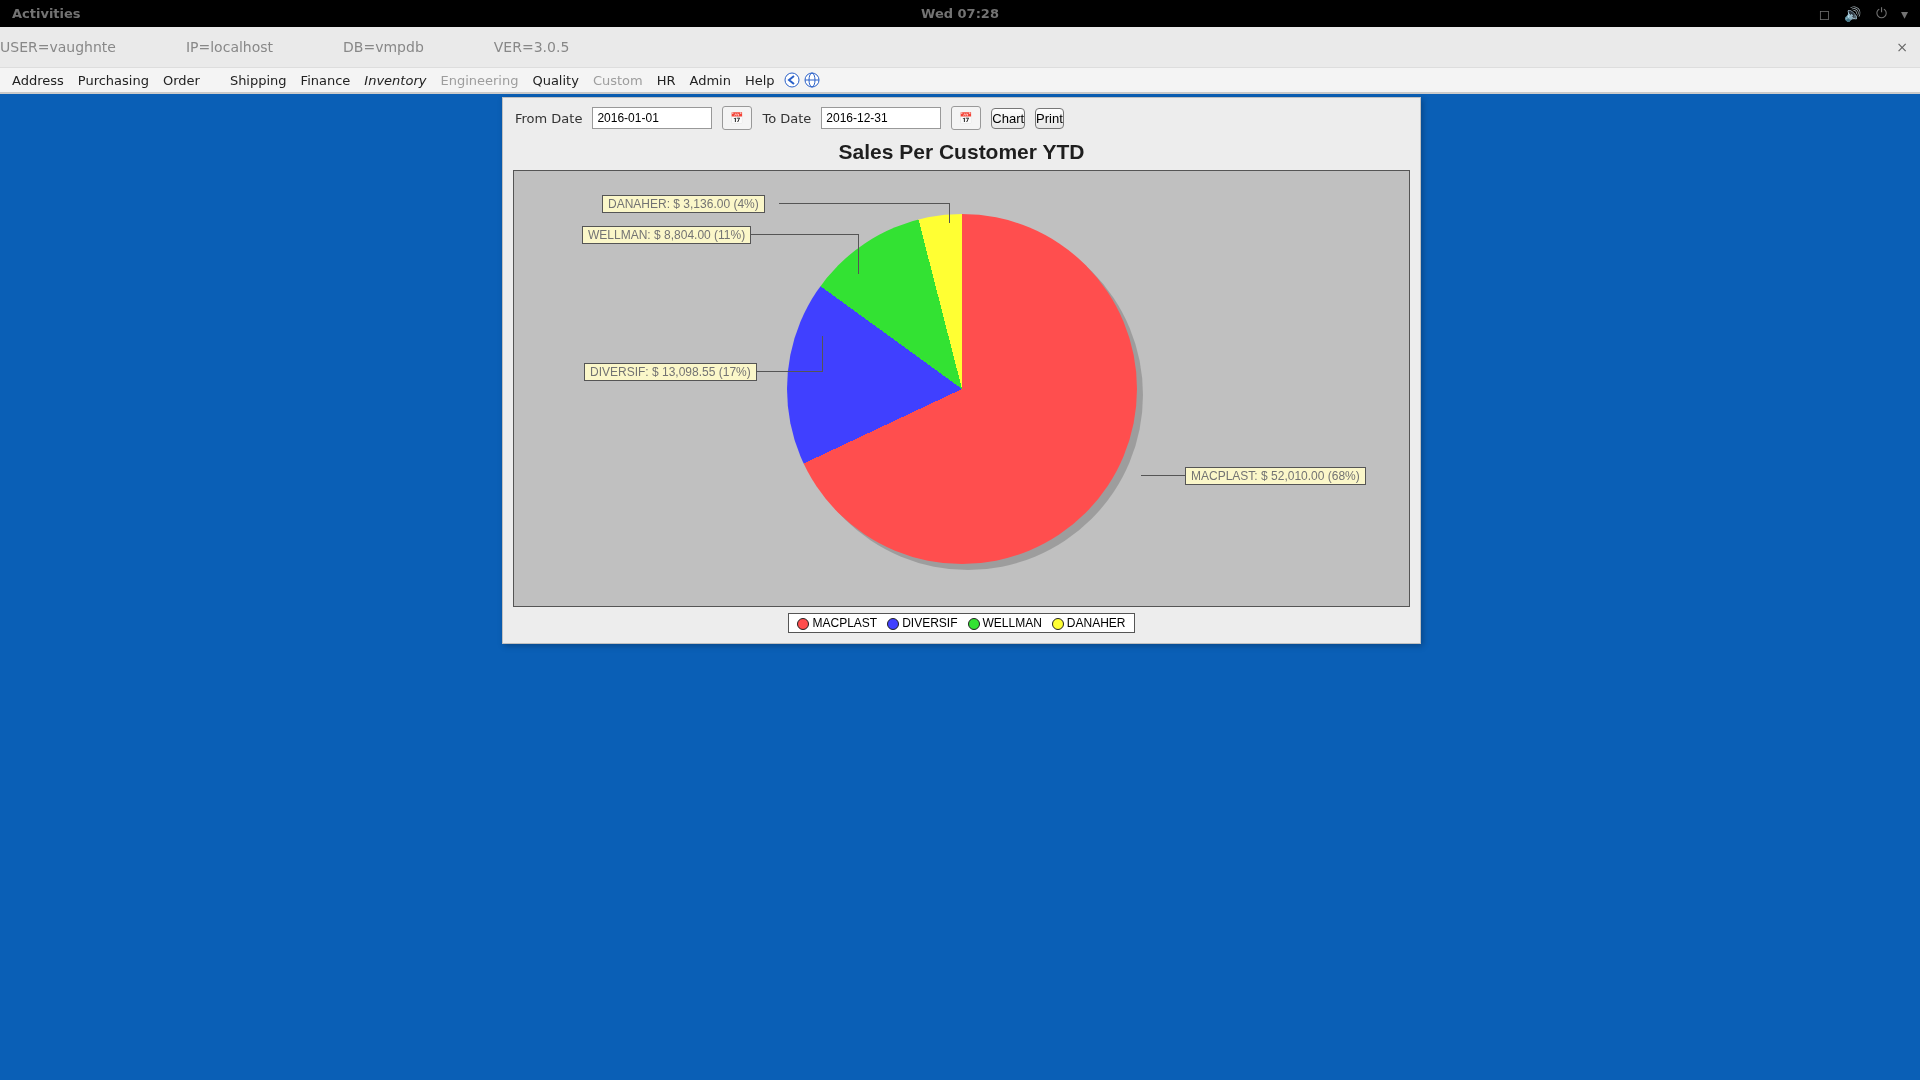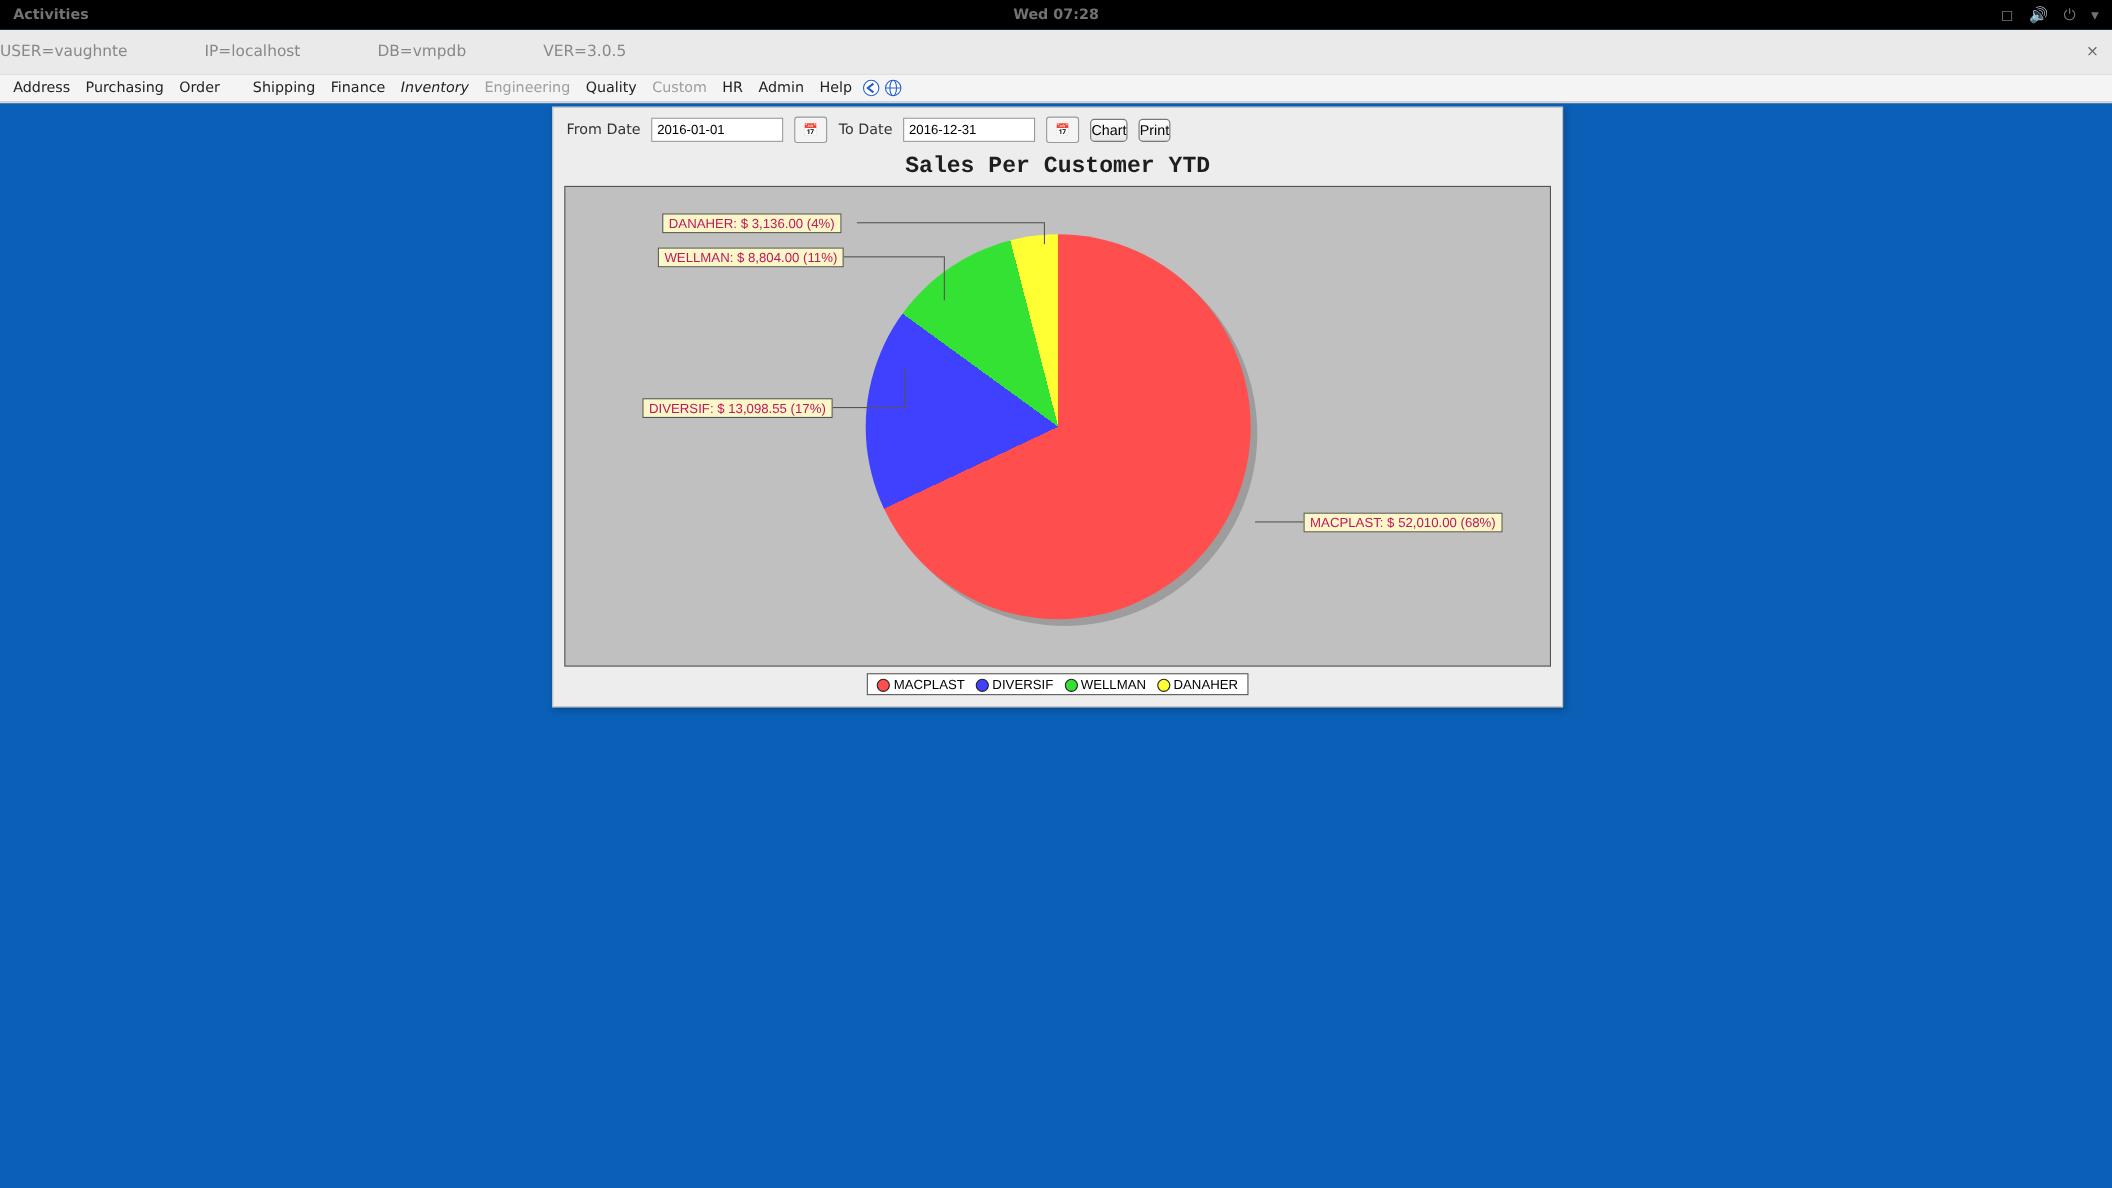--- a/index.html
+++ b/index.html
@@ -133,21 +133,21 @@
     border: 1px solid #777;
     border-radius: 4px;
     background: linear-gradient(#ffffff,#e6e6e6);
     cursor: pointer;
     font-size: 13px;
   }
 
   
   .chart-title {
     text-align: center;
-    font-family: Liberation Mono, monospace;
+    font-family: Liberation Sans, sans-serif;
     font-weight: bold;
     font-size: 21px;
     padding: 4px 0 6px 0;
     color: #1e1e1e;
   }
   .chart-box {
     margin: 0 10px 6px 10px;
     background: #c0c0c0;
     border: 1px solid #555;
     height: 435px;
@@ -173,21 +173,21 @@
     overflow: hidden;
   }
 
   .callout {
     position: absolute;
     background: #fbf7c9;
     border: 1px solid #555;
     font-size: 12px;
     padding: 1px 5px;
     white-space: nowrap;
-    color: #be185d;
+    color: #737373;
     font-family: Verdana, sans-serif;
   }
   .leader {
     position: absolute;
     background: #555;
     height: 1px;
   }
 
   .legend {
     margin: 4px auto 10px auto;
@@ -295,21 +295,21 @@
       <div class="leader" style="left:627px; top:304px; width:45px;"></div>
       <div class="leader" style="left:222px; top:200px; width:86px;"></div>
       <div class="leader" style="left:308px; top:165px; width:1px; height:36px;"></div>
       <div class="leader" style="left:226px; top:63px; width:118px;"></div>
       <div class="leader" style="left:344px; top:63px; width:1px; height:40px;"></div>
       <div class="leader" style="left:265px; top:32px; width:170px;"></div>
       <div class="leader" style="left:435px; top:32px; width:1px; height:20px;"></div>
 
       <div class="callout" style="left:671px; top:296px;">MACPLAST: $ 52,010.00 (68%)</div>
       <div class="callout" style="left:70px;  top:192px;">DIVERSIF: $ 13,098.55 (17%)</div>
-      <div class="callout" style="left:84px;  top:55px;">WELLMAN: $ 8,804.00 (11%)</div>
+      <div class="callout" style="left:68px;  top:55px;">WELLMAN: $ 8,804.00 (11%)</div>
       <div class="callout" style="left:88px;  top:24px;">DANAHER: $ 3,136.00 (4%)</div>
     </div>
 
     <div class="legend">
       <div class="legend-box" id="legend-box">
           <span><span class="swatch" style="background: rgb(255, 78, 78);"></span><span>MACPLAST</span></span>
           <span><span class="swatch" style="background: rgb(64, 64, 255);"></span><span>DIVERSIF</span></span>
           <span><span class="swatch" style="background: rgb(51, 226, 51);"></span><span>WELLMAN</span></span>
           <span><span class="swatch" style="background: rgb(255, 255, 51);"></span><span>DANAHER</span></span>
         </div>

